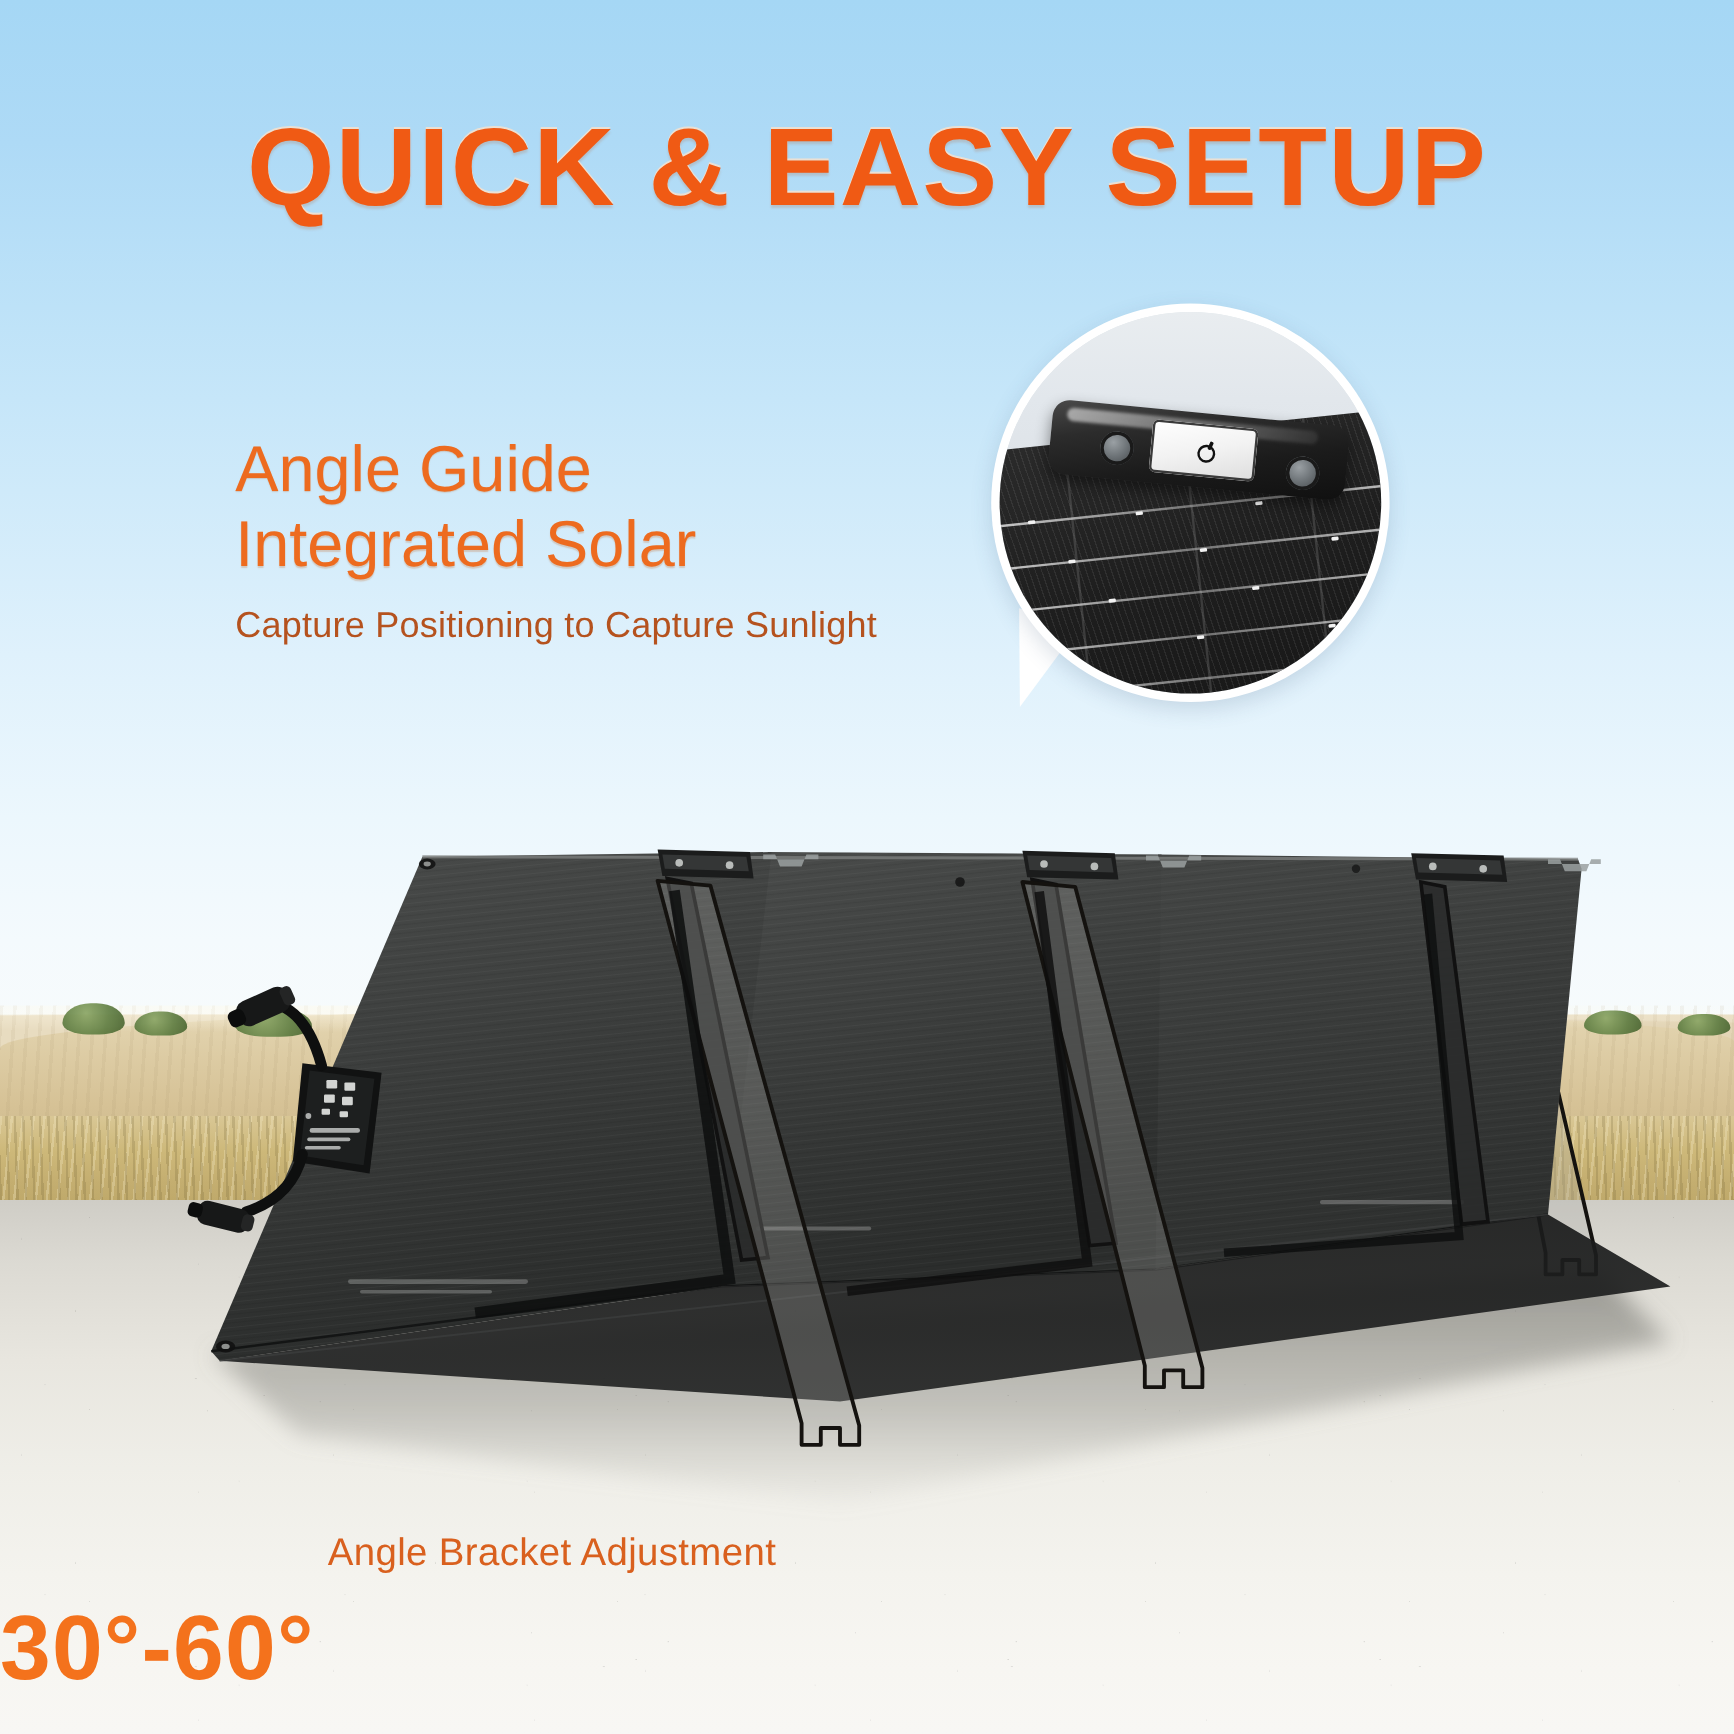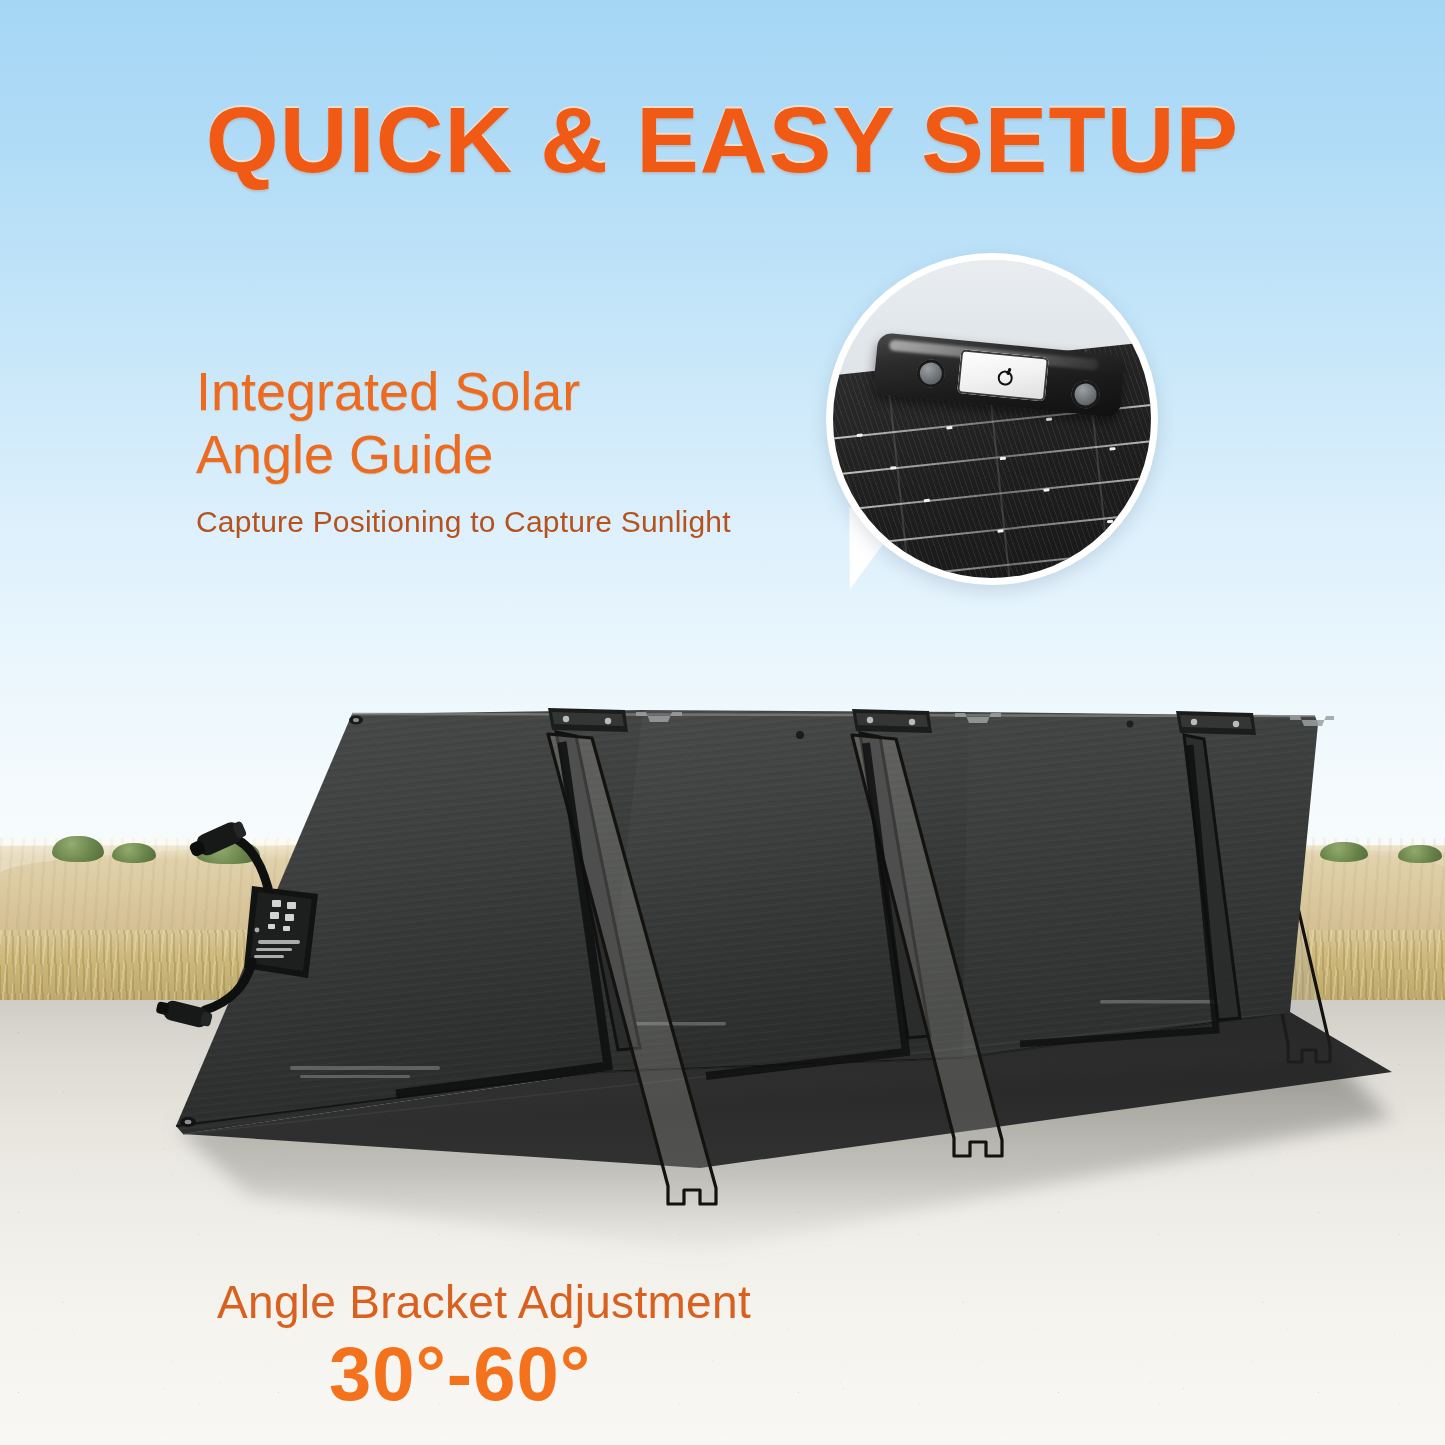--- a/index.html
+++ b/index.html
@@ -115,24 +115,24 @@
   .subline{
     position:absolute;left:196px;top:503px;width:660px;
     font-size:30px;line-height:38px;
     color:#B5521E;
     letter-spacing:.2px;
   }
 
   
   .bot-label{
     position:absolute;left:0;top:1275px;width:920px;text-align:center;
-    font-size:46px;color:#D9601E;letter-spacing:.3px;padding-left:24px;
+    font-size:32px;color:#D9601E;letter-spacing:.3px;
   }
   .bot-value{
-    position:absolute;left:0;top:1330px;width:920px;text-align:center;
+    position:absolute;left:0;top:1330px;width:920px;
     font-size:76px;font-weight:bold;color:#F4721C;letter-spacing:1px;
   }
 
   
   .callout{
     position:absolute;left:826px;top:253px;width:332px;height:332px;
   }
   .callout-ring{
     position:absolute;inset:0;border-radius:50%;
     background:#ffffff;
@@ -380,22 +380,22 @@
         <rect x="164" y="1004" width="44" height="20" rx="8" fill="#171818"></rect>
         <rect x="156" y="1008" width="12" height="12" rx="4" fill="#0c0d0d"></rect>
         <rect x="202" y="1007" width="10" height="14" rx="4" fill="#242525"></rect>
       </g>
     </svg>
   </div>
 
   <div class="title">QUICK &amp; EASY SETUP</div>
 
   <div class="headline">
+    <div>Angle Guide</div>
     <div>Integrated Solar</div>
-    <div>Angle Guide</div>
   </div>
   <div class="subline">Capture Positioning to Capture Sunlight</div>
 
   <div class="callout">
     <div class="callout-tail"></div>
     <div class="callout-ring"></div>
     <div class="callout-clip">
       <div class="co-sky"></div>
       <div class="co-panel">
         <div class="co-vseam" style="left:96px;"></div>

